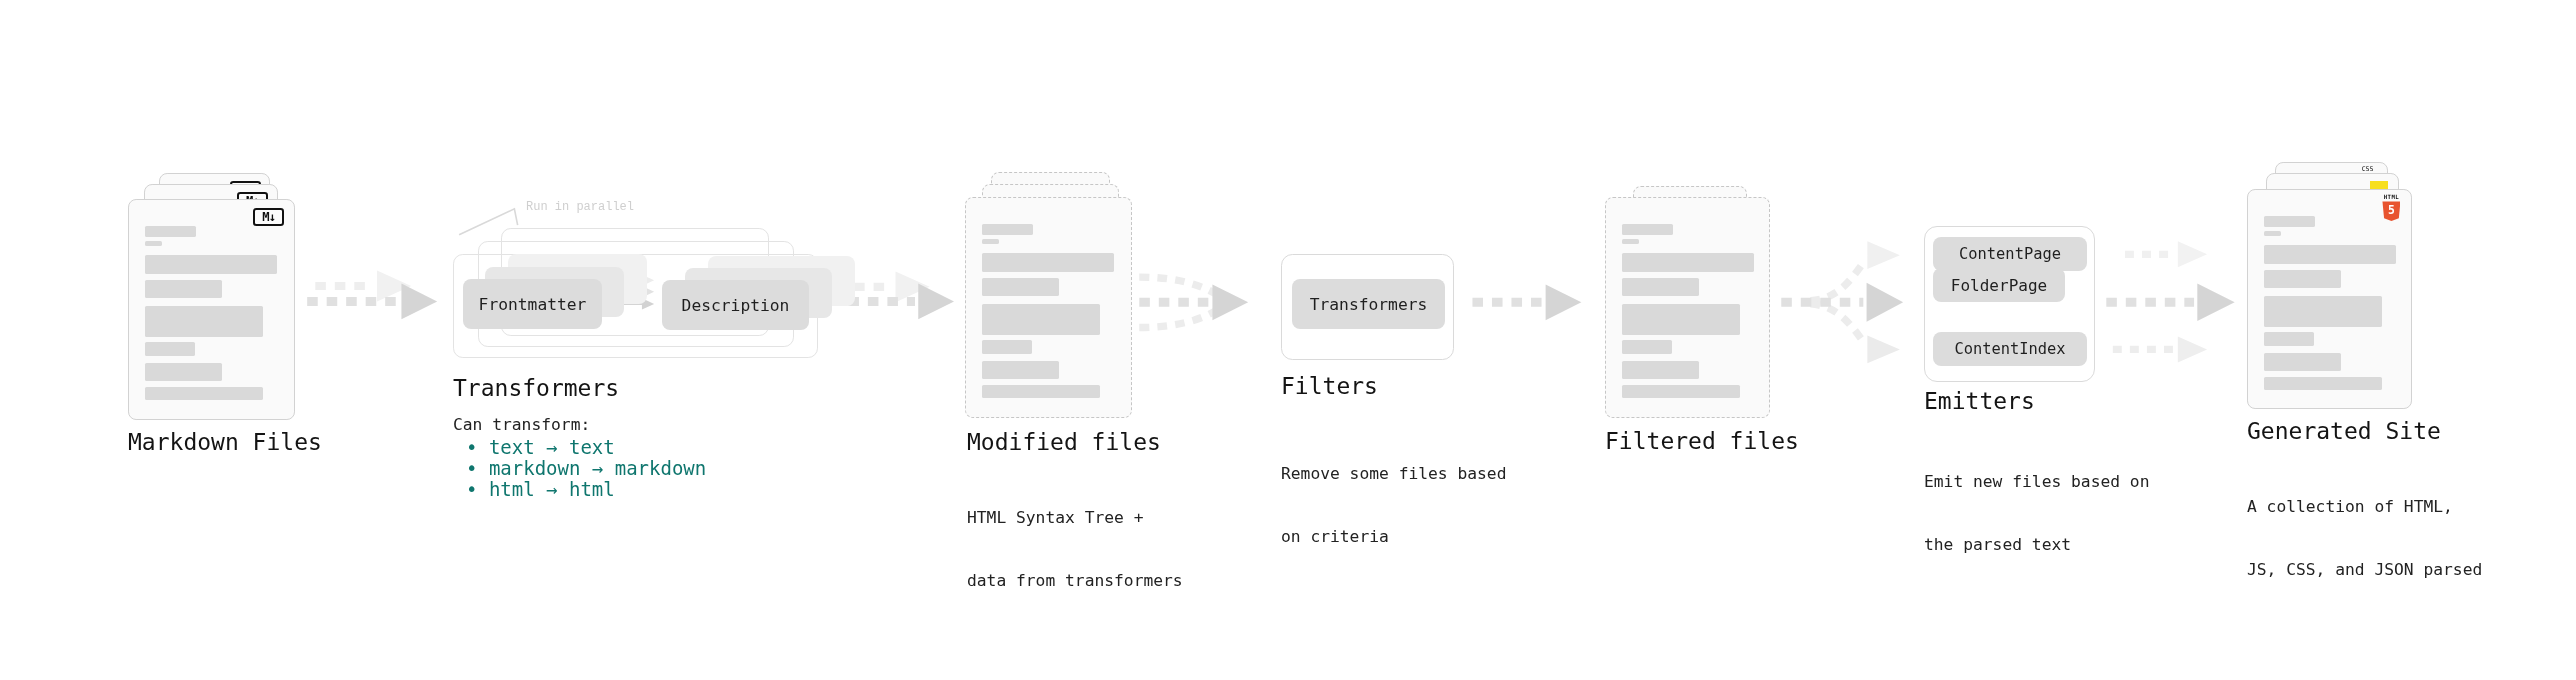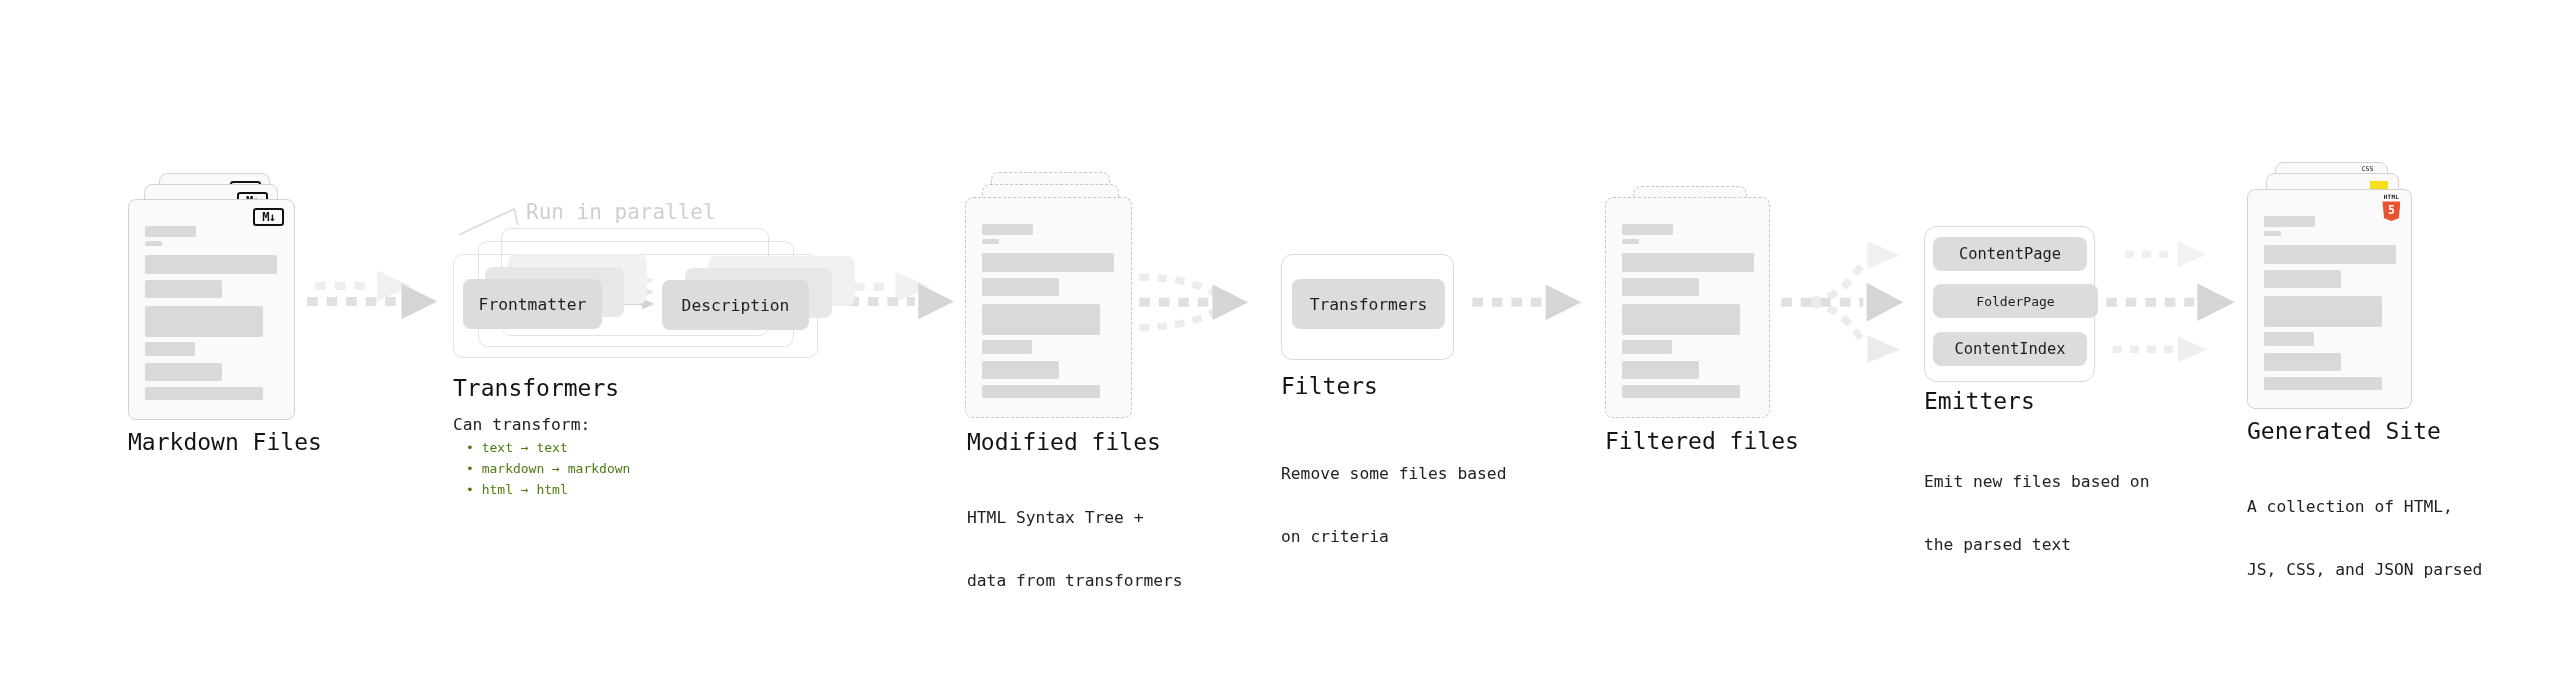--- a/index.html
+++ b/index.html
@@ -91,22 +91,22 @@
     color: #1f1f1f;
     box-sizing: border-box;
   }
   .pill.ghost1 { background: #e7e7e7; }
   .pill.ghost2 { background: #f1f1f1; }
 
   
   .stage-label { position: absolute; font-size: 23px; color: #141414; white-space: pre; }
   .stage-desc  { position: absolute; font-size: 16.3px; line-height: 21px; color: #222222; white-space: pre; }
   .desc-line   { white-space: pre; }
-  .annotation  { position: absolute; font-size: 21px; color: #cfcfcf; white-space: pre; }
-  .bullets     { position: absolute; font-size: 13px; line-height: 21px; color: #4d7c0f; }
+  .annotation  { position: absolute; font-size: 12px; color: #cfcfcf; white-space: pre; font-family: Liberation Mono, monospace; }
+  .bullets     { position: absolute; font-size: 19px; line-height: 21px; color: #0f766e; }
 </style>
 </head>
 <body>
 
 <div id="canvas">
 
   <svg id="arrow-layer" width="2576" height="681" viewBox="0 0 3170 838">
 
     <g>
       <line x1="388" y1="352" x2="460" y2="352" stroke="#eeeeee" stroke-width="10" stroke-dasharray="13 11"></line>
@@ -270,21 +270,21 @@
         <div class="skel"></div>
         <div class="skel"></div>
       </div>
     </div>
     <div class="stage-label" style="left:1605px;top:428px">Filtered files</div>
   </div>
 
   <div>
     <div class="panel" style="left:1924px;top:226px;width:171px;height:156px;border-radius:13px"></div>
     <div class="pill" style="left:1933px;top:237px;width:154px;height:34px;font-size:15.4px">ContentPage</div>
-    <div class="pill" style="left:1933px;top:284px;width:165px;height:34px;font-size:13px">FolderPage</div>
+    <div class="pill" style="left:1933px;top:268px;width:132px;height:34px;font-size:16px">FolderPage</div>
     <div class="pill" style="left:1933px;top:332px;width:154px;height:34px;font-size:15.4px">ContentIndex</div>
     <div class="stage-label" style="left:1924px;top:388px">Emitters</div>
     <div class="stage-desc" style="left:1924px;top:429px">
       <div class="desc-line">Emit new files based on</div>
       <div class="desc-line">the parsed text</div>
     </div>
   </div>
 
   <div>
     <div class="doc-card" style="left:2275px;top:162px;width:113px;height:221px">

